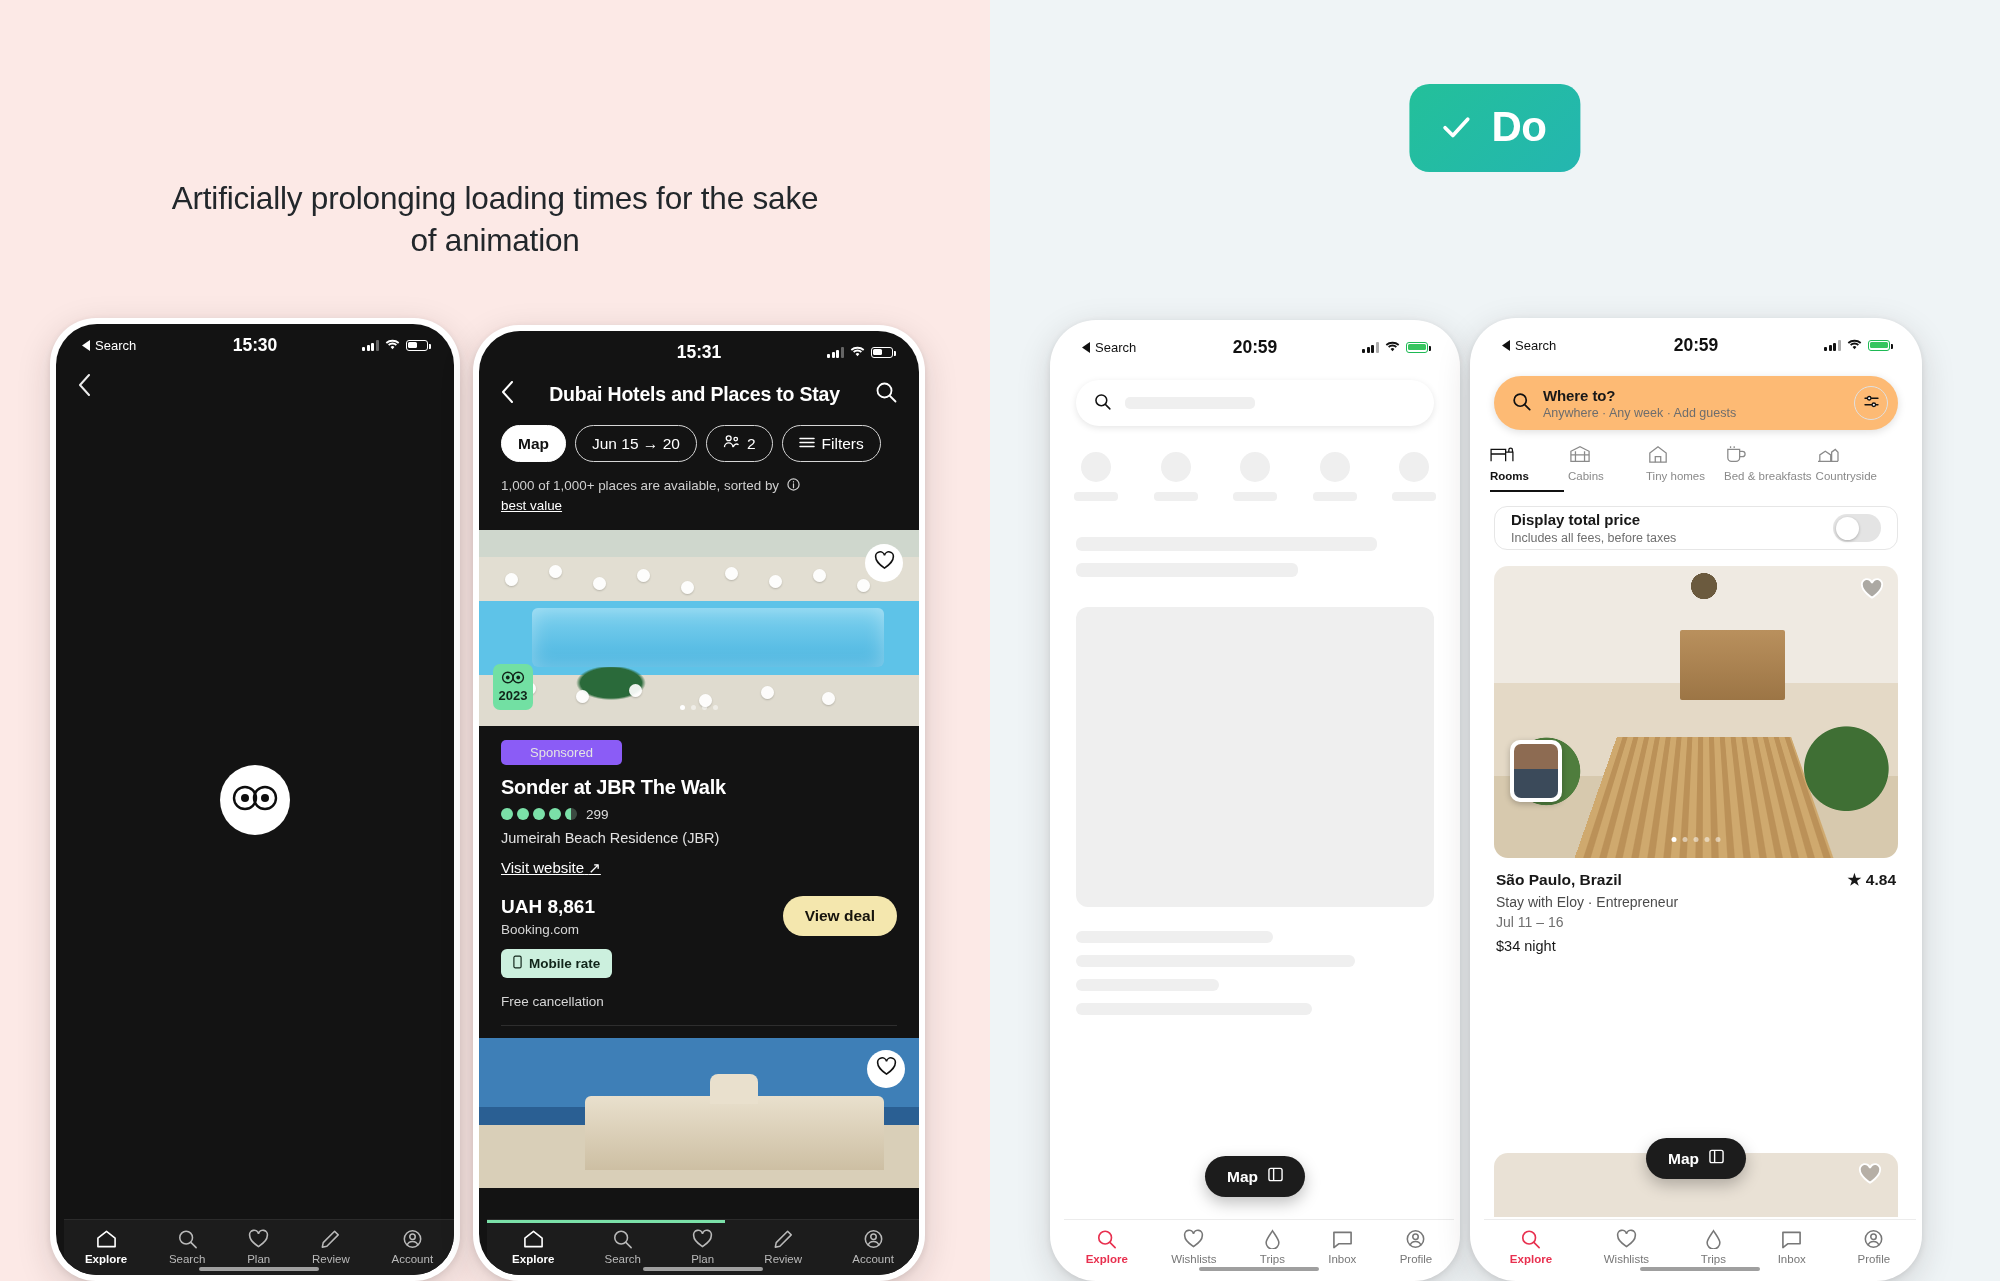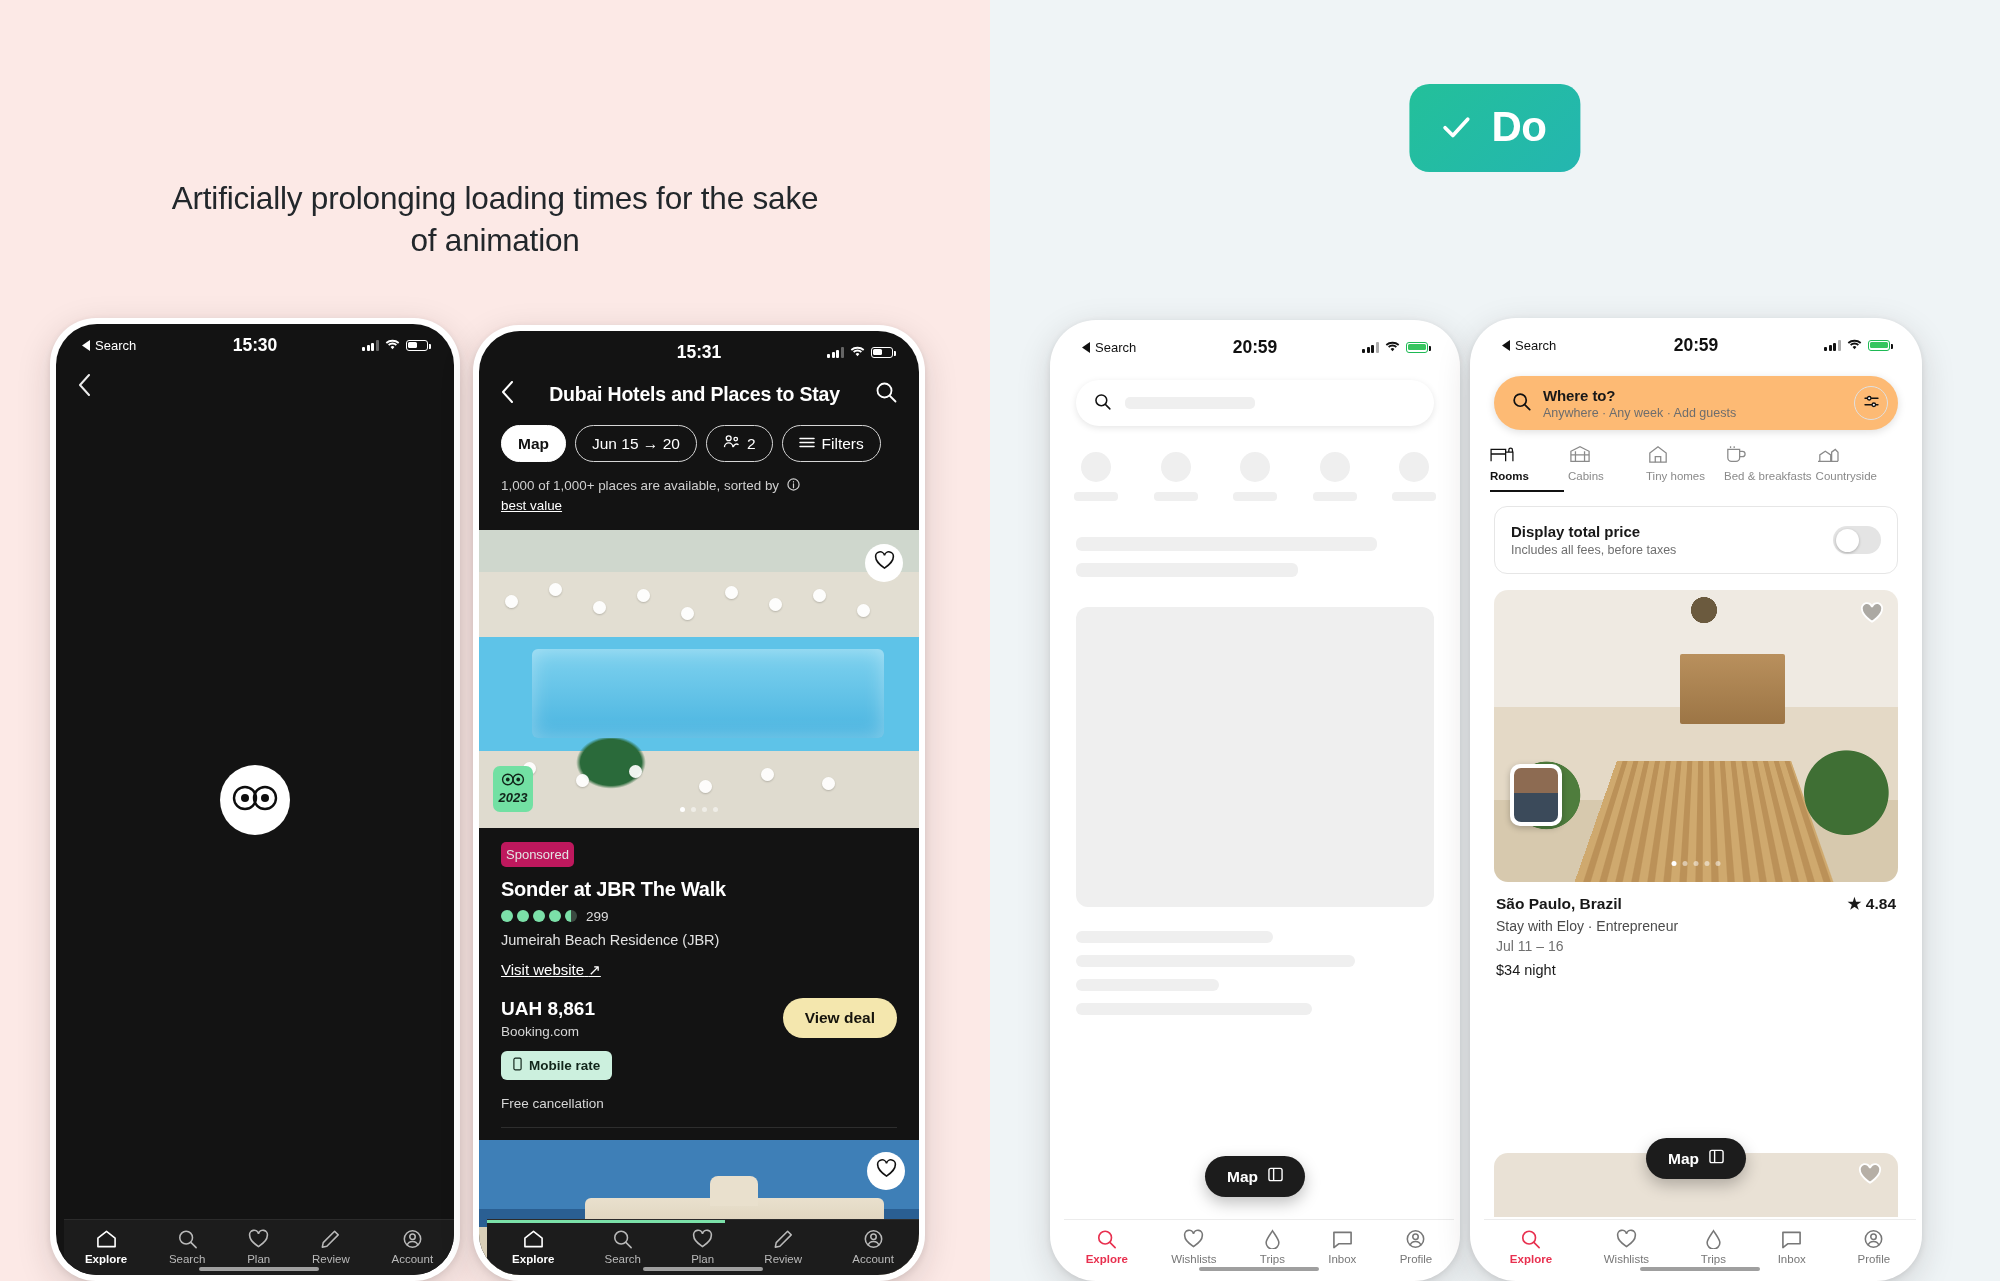--- a/index.html
+++ b/index.html
@@ -88,21 +88,21 @@
   .ph2-title { flex:1; text-align:center; font-size:19.5px; font-weight:600; letter-spacing:-0.2px; }
   .pillrow { display:flex; gap:9px; padding: 14px 22px 0; }
   .pill {
     border:1.6px solid #d6d6d6; border-radius:22px; padding:8px 16px;
     font-size:15.5px; font-weight:500; color:#fff; white-space:nowrap;
     display:flex; align-items:center; gap:7px;
   }
   .pill.solid { background:#fff; color:#111; border-color:#fff; font-weight:600; }
   .sortline { padding: 14px 22px 0; font-size:13.4px; color:#cfcfcf; line-height:1.45; }
   .sortline u { color:#fff; }
-  .hero { position:relative; margin-top:14px; height:298px; overflow:hidden;font-style:italic; }
+  .hero { position:relative; margin-top:14px; height:196px; overflow:hidden; }
   .hero-pool {
     position:absolute; inset:0;
     background:
       radial-gradient(ellipse at 30% 78%, #2a6a3a 0 7%, transparent 8%),
       linear-gradient(180deg,#cfd7cd 0 14%, #e2ded2 14% 36%, #5ec3e8 36% 74%, #dfdbcf 74% 100%),
       #cfcfc5;
   }
   .hero-pool::after{
     content:""; position:absolute; left:12%; right:8%; top:40%; height:30%;
     background:linear-gradient(180deg,#7fd2ef,#49b4e0); border-radius:6px;
@@ -119,22 +119,22 @@
   }
   .dots { position:absolute; right:auto; left:50%; transform:translateX(-50%); bottom:16px; display:flex; gap:6px; }
   .dots i{width:5px;height:5px;border-radius:50%;background:rgba(255,255,255,.5);display:block;}
   .dots i.on{background:#fff;}
   .heart-btn {
     position:absolute; right:16px; top:14px; width:38px; height:38px; border-radius:50%;
     background:#fff; display:flex; align-items:center; justify-content:center;
   }
   .listing { padding: 14px 22px 0; }
   .tag-sponsored {
-    display:inline-block; background:#be185d; color:#e4e4e4; font-size:13px;
-    padding:5px 5px; border-radius:5px; margin-bottom:11px;
+    display:inline-block; background:#8b5cf6; color:#e4e4e4; font-size:13px;
+    padding:5px 29px; border-radius:5px; margin-bottom:11px;
   }
   .listing h3 { font-size:20px; font-weight:600; letter-spacing:-0.25px; }
   .bubbles { display:flex; align-items:center; gap:4px; margin-top:8px; font-size:13.5px; color:#ddd;}
   .bubbles b { width:12px;height:12px;border-radius:50%;background:#7be0a8;display:block;}
   .bubbles b.half{background:linear-gradient(90deg,#7be0a8 50%, #3b4a41 50%);}
   .sub { margin-top:8px; font-size:14.5px; color:#e2e2e2; }
   .link { margin-top:13px; font-size:15px; color:#fff; text-decoration:underline; display:inline-block;}
   .pricerow { display:flex; align-items:flex-start; justify-content:space-between; margin-top:19px; }
   .price { font-size:19px; font-weight:600; }
   .provider { font-size:13.5px; color:#d6d6d6; margin-top:4px; }
@@ -195,21 +195,21 @@
   .ab-search .txt b { display:block; font-size:15px; font-weight:600; letter-spacing:-0.1px;}
   .ab-search .txt s { display:block; font-size:12.5px; color:#6d6d6d; text-decoration:none; margin-top:2px;}
   .ab-filter-btn { margin-left:auto; width:34px;height:34px;border-radius:50%;border:1px solid #e0e0e0;
     display:flex;align-items:center;justify-content:center; }
   .ab-cats { display:flex; gap:4px; padding: 14px 14px 0; overflow:hidden; }
   .ab-cat { flex:0 0 auto; min-width:74px; display:flex; flex-direction:column;
     align-items:flex-start; gap:6px; font-size:11.5px; color:#8a8a8a; padding-bottom:8px; }
   .ab-cat.active { color:#111; font-weight:600; border-bottom:2.5px solid #111; }
   .ab-toggle-card {
     margin: 14px 18px 0; border:1px solid #e6e6e6; border-radius:13px;
-    padding: 16px 16px; display:flex; align-items:center; justify-content:space-between;
+    padding: 4px 16px; display:flex; align-items:center; justify-content:space-between;
   }
   .ab-toggle-card b { display:block; font-size:15px; font-weight:600; }
   .ab-toggle-card s { display:block; font-size:12.5px; color:#6f6f6f; text-decoration:none; margin-top:3px;}
   .switch { width:48px; height:28px; border-radius:16px; background:#e4e4e4; position:relative; flex:0 0 auto;}
   .switch i { position:absolute; top:2.5px; left:3px; width:23px;height:23px;border-radius:50%;
     background:#fff; box-shadow:0 1px 3px rgba(0,0,0,.25); display:block;}
   .ab-photo { position:relative; margin: 16px 18px 0; height:292px; border-radius:14px; overflow:hidden;
     background:linear-gradient(180deg,#efeae2 0 40%, #e4d9c6 40% 72%, #d7c9ae 72% 100%); }
   .ab-photo .wood { position:absolute; left:26%; right:22%; bottom:0; height:48%;
     background:repeating-linear-gradient(90deg,#cfa96e 0 7px,#bb9158 7px 13px); transform:perspective(160px) rotateX(28deg);}

